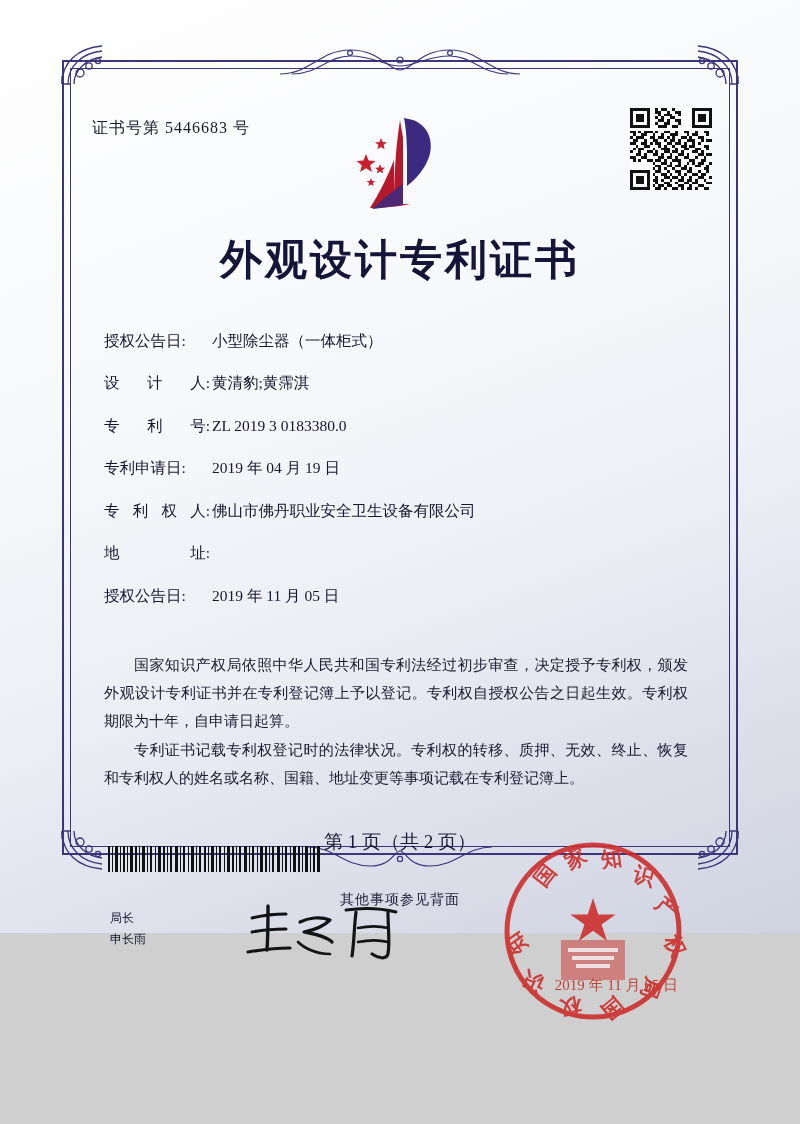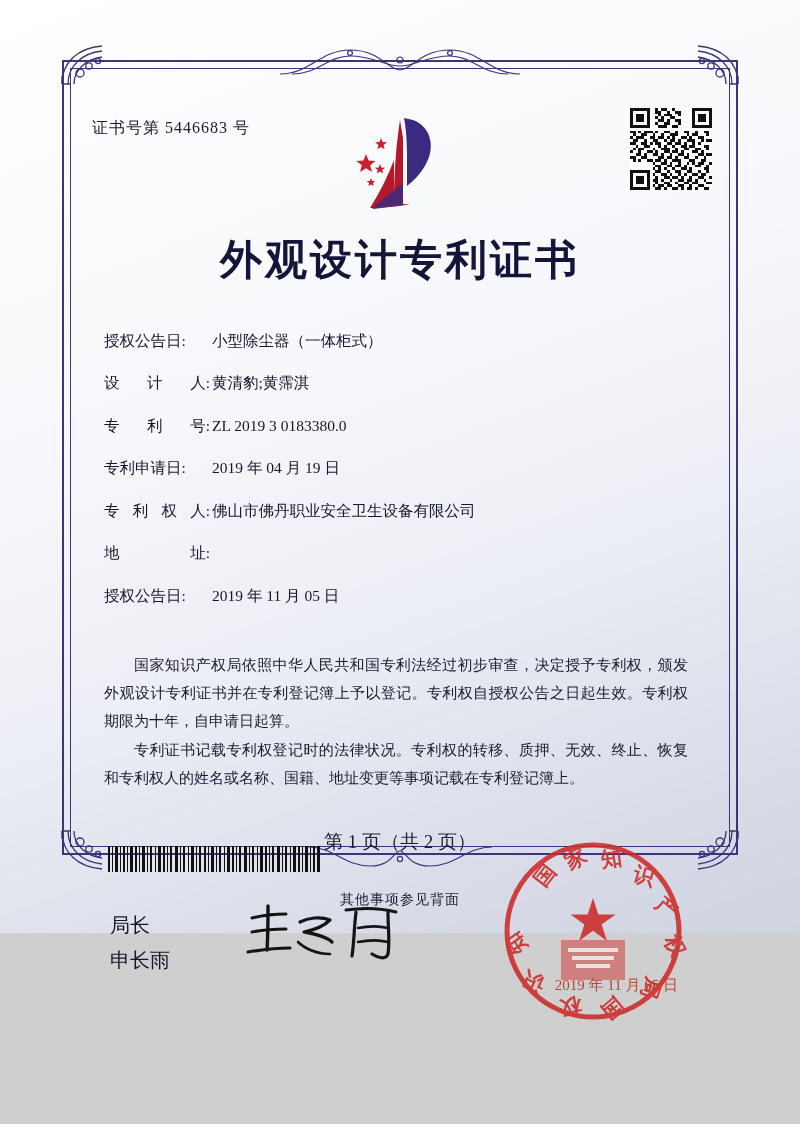--- a/index.html
+++ b/index.html
@@ -101,21 +101,21 @@
   }
   .paragraphs p{margin:0 16px 2px 0;text-indent:2em;}
 
   .barcode{
     position:absolute;left:108px;top:846px;width:212px;height:26px;
   }
   .barcode svg{display:block;width:100%;height:100%;}
 
   .sign-label{
     position:absolute;left:110px;top:908px;
-    font-size:20px;color:#14142c;line-height:1.75;
+    font-size:12px;color:#14142c;line-height:1.75;
   }
   .signature{
     position:absolute;left:238px;top:896px;width:170px;height:68px;color:#111;
   }
   .signature svg{display:block;width:100%;height:100%;}
 
   .seal{
     position:absolute;right:112px;top:836px;width:190px;height:190px;
   }
   .seal svg{display:block;width:100%;height:100%;}

